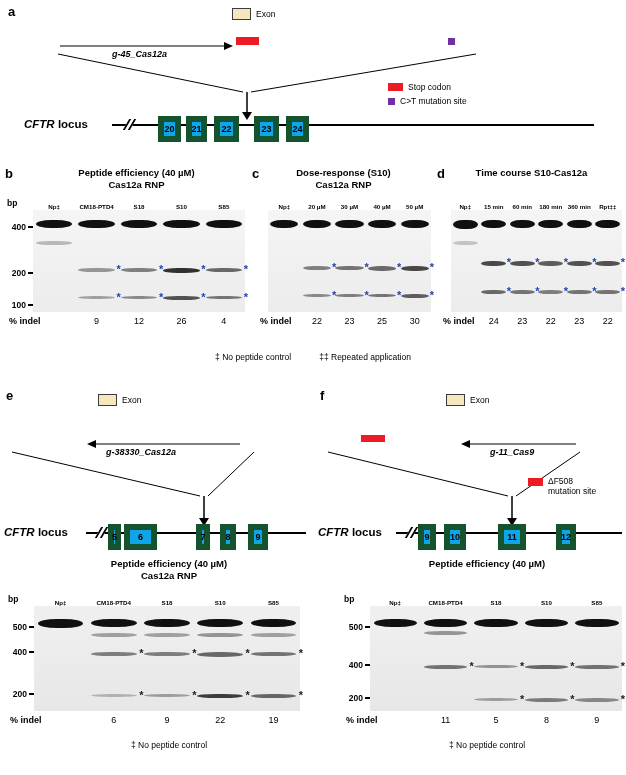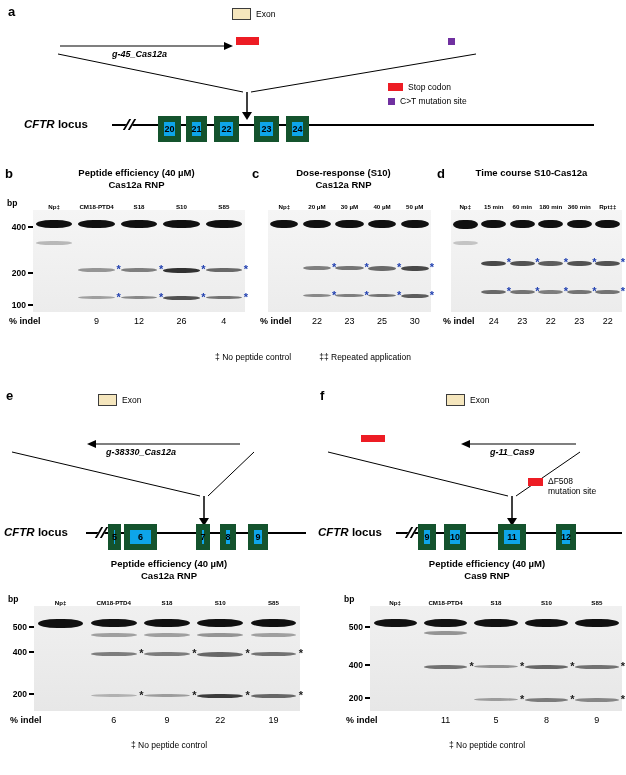--- a/index.html
+++ b/index.html
@@ -465,21 +465,20 @@
     </div>
     <div class="locus-line" style="left:82px;top:144px;width:226px"></div>
     <div class="dslash" style="left:94px;top:139px"></div>
     <div class="exon-box" style="left:104px;top:136px;width:18px">9</div>
     <div class="exon-box" style="left:130px;top:136px;width:22px">10</div>
     <div class="exon-box" style="left:184px;top:136px;width:28px">11</div>
     <div class="exon-box" style="left:242px;top:136px;width:20px">12</div>
 
     <div class="abs gel-title" style="left:40px;top:170px;width:266px">
       <div>Peptide efficiency (40 µM)</div>
-      <div>Cas9 RNP</div>
     </div>
 
     <div class="gel-block" style="left:30px;top:206px;width:278px;--bpw:26px">
       <div class="gel-row">
         <div class="bp-head">bp</div>
         <div class="lane-labels">
             <div class="lane-label">Np‡</div>
             <div class="lane-label">CM18-PTD4</div>
             <div class="lane-label">S18</div>
             <div class="lane-label">S10</div>

